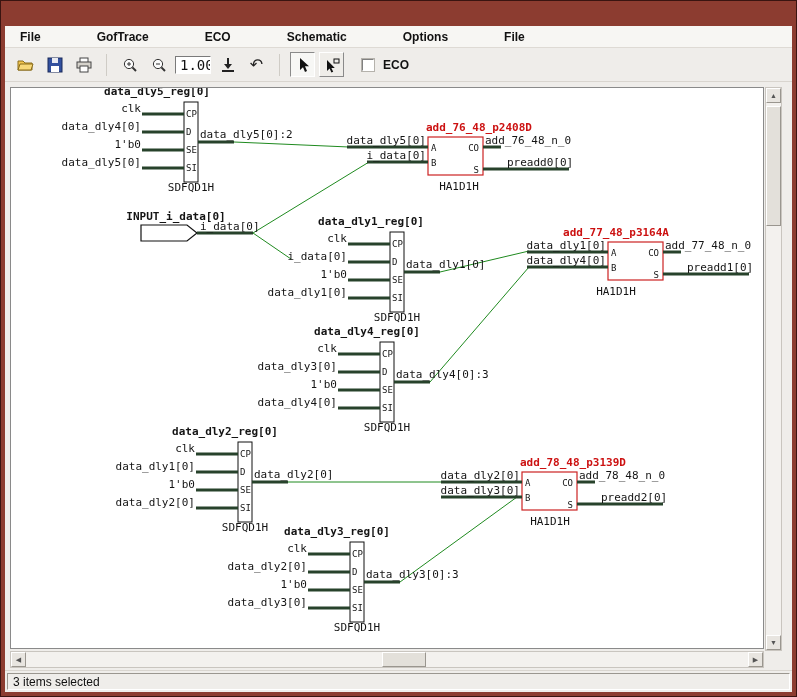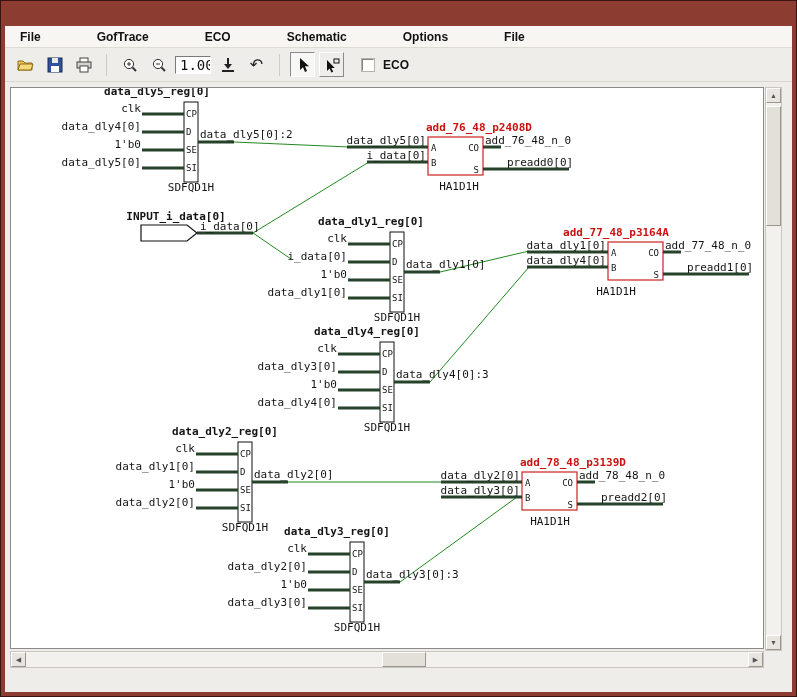--- a/index.html
+++ b/index.html
@@ -353,15 +353,20 @@
       <div class="sb-thumb" style="left:0;top:18px;width:15px;height:120px;"></div>
       <div class="sb-btn" style="left:0;bottom:0;"><span>▼</span></div>
     </div>
     <div class="hscroll">
       <div class="sb-btn" style="left:0;top:0;"><span>◀</span></div>
       <div class="sb-thumb" style="left:371px;top:0;width:44px;height:15px;"></div>
       <div class="sb-btn" style="right:0;top:0;"><span>▶</span></div>
     </div>
     <div class="corner"></div>
 
+    <div class="statusbar">
+      <div class="status-field">
+        <span>3 items selected</span>
+      </div>
+    </div>
 
   </div>
 </div>
 
 </body></html>

